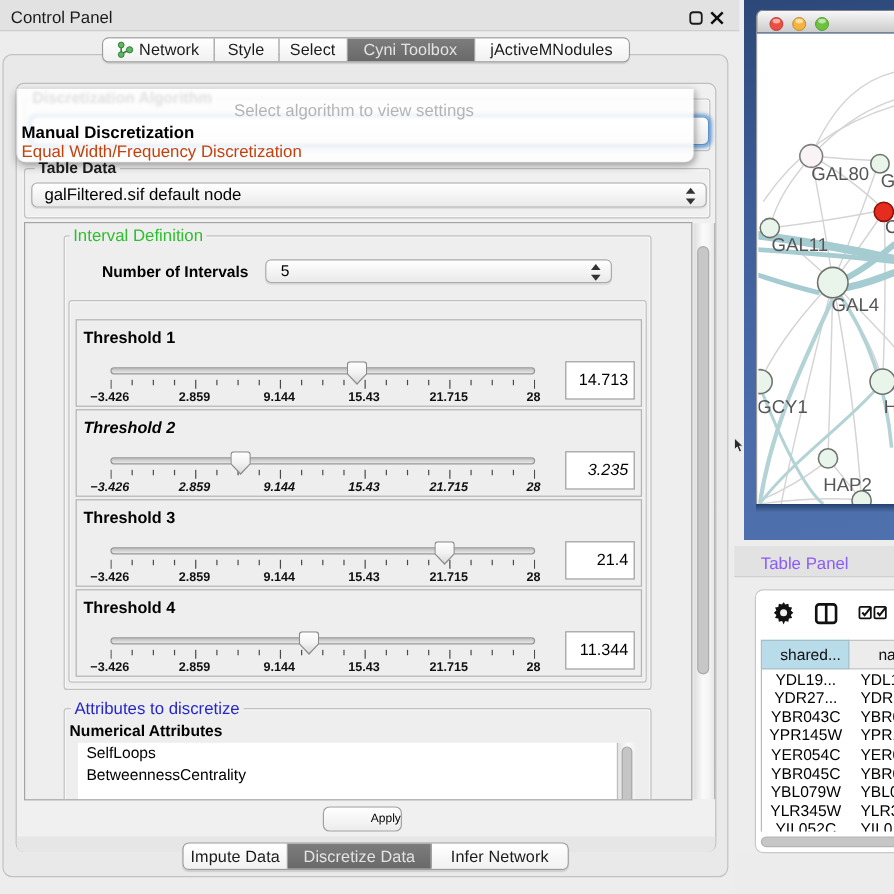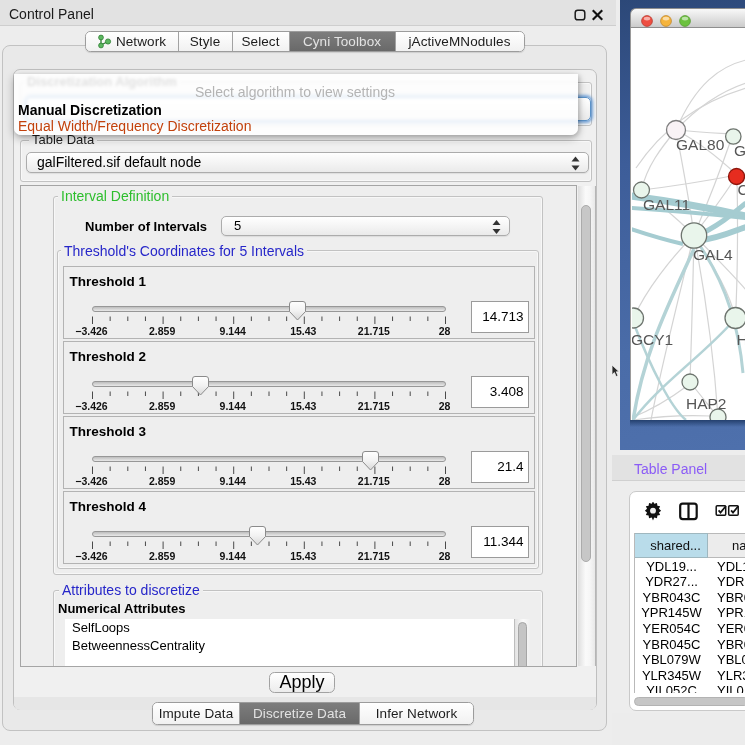--- a/index.html
+++ b/index.html
@@ -54,21 +54,21 @@
 <div class="abs" style="left:13px;top:69px;width:584px;height:641px;background:#f0f0f0;border:1px solid #bfbfbf;border-radius:7px;"></div>
 
 <div class="abs groupbox" style="left:20px;top:82px;width:572px;height:44px;"></div>
 <div class="gtitle" style="left:24px;top:75px;font-weight:bold;color:#3d3d3d;">Discretization Algorithm</div>
 
 <div class="combo" style="left:26px;top:97px;width:565px;height:24px;border-color:#5b92c8;box-shadow:0 0 3px 2px rgba(88,145,210,0.8);">
   
 </div>
 
 <div class="abs groupbox" style="left:20px;top:140px;width:572px;height:42px;"></div>
-<div class="gtitle" style="left:29px;top:133px;font-weight:normal;color:#1d1d1d;">Table Data</div>
+<div class="gtitle" style="left:29px;top:133px;font-weight:bold;color:#1d1d1d;">Table Data</div>
 <div class="combo" style="left:26px;top:151.5px;width:563px;height:21px;line-height:18px;padding-left:10px;font-size:14px;">galFiltered.sif default node
   <svg class="ar" width="11" height="21" viewBox="0 0 11 21">
       <path d="M5.5 3.5 L9.5 8.5 H1.5 Z" fill="#333"></path>
       <path d="M5.5 17.5 L1.5 12.5 H9.5 Z" fill="#333"></path>
     </svg>
 </div>
 
 <div class="abs" style="left:20px;top:185px;width:557px;height:482px;border:1px solid #a5a5a5;background:#eeeeee;overflow:hidden;">
   <div class="abs" style="left:0;top:0;width:555px;height:480px;">
 
@@ -76,21 +76,20 @@
     <div class="gtitle" style="left:37px;top:3px;color:#2dbe2d;background:#eeeeee;font-size:14px;">Interval Definition</div>
     <div class="abs" style="left:64px;top:33px;font-size:13px;font-weight:bold;color:#000;">Number of Intervals</div>
     <div class="combo" style="left:200px;top:30px;width:289px;height:20px;line-height:18px;padding-left:12px;">5
       <svg class="ar" width="11" height="20" viewBox="0 0 11 20">
           <path d="M5.5 3 L9.5 8 H1.5 Z" fill="#333"></path>
           <path d="M5.5 17 L1.5 12 H9.5 Z" fill="#333"></path>
         </svg>
     </div>
 
     <div class="abs groupbox" style="left:36px;top:64px;width:482px;height:319px;"></div>
-    <div class="gtitle" style="left:40px;top:58px;color:#2626c9;background:#eeeeee;font-size:14px;">Threshold's Coordinates for 5 Intervals</div>
 
     <div class="tpanel" style="top:80px;">
       <div class="ttl">Threshold 1</div>
       <div class="track"></div>
       <svg style="position:absolute;left:28px;top:48.5px;" width="354" height="9" viewBox="0 0 354 9">
           <line x1="0.50" y1="0.5" x2="0.50" y2="8.0" stroke="#4a4a4a" stroke-width="1"></line>
           <line x1="18.15" y1="0.5" x2="18.15" y2="5.0" stroke="#4a4a4a" stroke-width="1"></line>
           <line x1="35.80" y1="0.5" x2="35.80" y2="5.0" stroke="#4a4a4a" stroke-width="1"></line>
           <line x1="53.45" y1="0.5" x2="53.45" y2="5.0" stroke="#4a4a4a" stroke-width="1"></line>
           <line x1="71.10" y1="0.5" x2="71.10" y2="8.0" stroke="#4a4a4a" stroke-width="1"></line>
@@ -122,21 +121,21 @@
         <defs>
             <linearGradient id="thg0" x1="0" y1="0" x2="0" y2="1">
               <stop offset="0" stop-color="#ffffff"></stop>
               <stop offset="0.5" stop-color="#f2f2f2"></stop>
               <stop offset="1" stop-color="#d8d8d8"></stop>
             </linearGradient>
           </defs>
       </svg>
       <div class="tfield">14.713</div>
     </div>
-<div class="tpanel" style="top:155px;">
+<div class="tpanel" style="top:155px;font-style:italic;">
       <div class="ttl">Threshold 2</div>
       <div class="track"></div>
       <svg style="position:absolute;left:28px;top:48.5px;" width="354" height="9" viewBox="0 0 354 9">
           <line x1="0.50" y1="0.5" x2="0.50" y2="8.0" stroke="#4a4a4a" stroke-width="1"></line>
           <line x1="18.15" y1="0.5" x2="18.15" y2="5.0" stroke="#4a4a4a" stroke-width="1"></line>
           <line x1="35.80" y1="0.5" x2="35.80" y2="5.0" stroke="#4a4a4a" stroke-width="1"></line>
           <line x1="53.45" y1="0.5" x2="53.45" y2="5.0" stroke="#4a4a4a" stroke-width="1"></line>
           <line x1="71.10" y1="0.5" x2="71.10" y2="8.0" stroke="#4a4a4a" stroke-width="1"></line>
           <line x1="88.75" y1="0.5" x2="88.75" y2="5.0" stroke="#4a4a4a" stroke-width="1"></line>
           <line x1="106.40" y1="0.5" x2="106.40" y2="5.0" stroke="#4a4a4a" stroke-width="1"></line>
@@ -164,21 +163,21 @@
       <svg style="position:absolute;left:128.9px;top:33.5px;" width="17" height="20" viewBox="0 0 17 20">
         <path d="M3,0.5 L14,0.5 Q16.5,0.5 16.5,3 L16.5,10.5 L8.5,19 L0.5,10.5 L0.5,3 Q0.5,0.5 3,0.5 Z" fill="url(#thg1)" stroke="#8b8b8b" stroke-width="1"></path>
         <defs>
             <linearGradient id="thg1" x1="0" y1="0" x2="0" y2="1">
               <stop offset="0" stop-color="#ffffff"></stop>
               <stop offset="0.5" stop-color="#f2f2f2"></stop>
               <stop offset="1" stop-color="#d8d8d8"></stop>
             </linearGradient>
           </defs>
       </svg>
-      <div class="tfield">3.408</div>
+      <div class="tfield">3.235</div>
     </div>
 <div class="tpanel" style="top:230px;">
       <div class="ttl">Threshold 3</div>
       <div class="track"></div>
       <svg style="position:absolute;left:28px;top:48.5px;" width="354" height="9" viewBox="0 0 354 9">
           <line x1="0.50" y1="0.5" x2="0.50" y2="8.0" stroke="#4a4a4a" stroke-width="1"></line>
           <line x1="18.15" y1="0.5" x2="18.15" y2="5.0" stroke="#4a4a4a" stroke-width="1"></line>
           <line x1="35.80" y1="0.5" x2="35.80" y2="5.0" stroke="#4a4a4a" stroke-width="1"></line>
           <line x1="53.45" y1="0.5" x2="53.45" y2="5.0" stroke="#4a4a4a" stroke-width="1"></line>
           <line x1="71.10" y1="0.5" x2="71.10" y2="8.0" stroke="#4a4a4a" stroke-width="1"></line>
@@ -273,21 +272,21 @@
     <div class="abs" style="left:493px;top:433px;width:15.5px;height:47px;background:linear-gradient(to right,#e2e2e2,#fbfbfb 55%,#efefef);border-left:1px solid #bdbdbd;"></div>
     <div class="abs" style="left:496.5px;top:436px;width:9px;height:60px;background:#c5c5c5;border:1px solid #a6a6a6;border-radius:5px;"></div>
   </div>
 </div>
 
 <div class="abs" style="left:14px;top:697px;width:582px;height:12.5px;background:#e6e6e6;border-radius:0 0 6px 6px;"></div>
 
 <div class="abs" style="left:578px;top:186px;width:18px;height:480px;background:linear-gradient(to right,#dedede,#fafafa 45%,#f6f6f6 70%,#e8e8e8);border-right:1px solid #b5b5b5;"></div>
 <div class="abs" style="left:580.5px;top:205px;width:10px;height:357px;background:#c7c7c7;border:1px solid #ababab;border-radius:6px;"></div>
 
-<div class="abs" style="left:269px;top:671.5px;width:66px;height:21px;border:1px solid #a2a2a2;border-radius:5.5px;background:linear-gradient(#ffffff,#ececec);font-size:18px;text-align:center;line-height:19px;color:#000;">Apply</div>
+<div class="abs" style="left:269px;top:671.5px;width:66px;height:21px;border:1px solid #a2a2a2;border-radius:5.5px;background:linear-gradient(#ffffff,#ececec);font-size:10px;text-align:right;line-height:19px;color:#000;">Apply</div>
 
 <div class="segbar abs" style="left:152px;top:702px;height:23px;">
   <div class="seg" style="width:86px;">Impute Data</div>
   <div class="seg sel" style="width:120px;">Discretize Data</div>
   <div class="seg" style="width:114px;">Infer Network</div>
 </div>
 
 <div class="abs" style="left:14px;top:73.5px;width:564px;height:61px;background:rgba(255,255,255,0.84);backdrop-filter:blur(1.5px);border-radius:0 0 7px 7px;box-shadow:0 3px 8px rgba(0,0,0,0.32),2px 1px 4px rgba(0,0,0,0.10);z-index:30;"></div>
 <div class="abs" style="left:195px;top:83.5px;font-size:14px;color:#b4b4b4;z-index:31;">Select algorithm to view settings</div>
 <div class="abs" style="left:18px;top:102px;font-size:14px;font-weight:bold;color:#000;z-index:31;">Manual Discretization</div>

